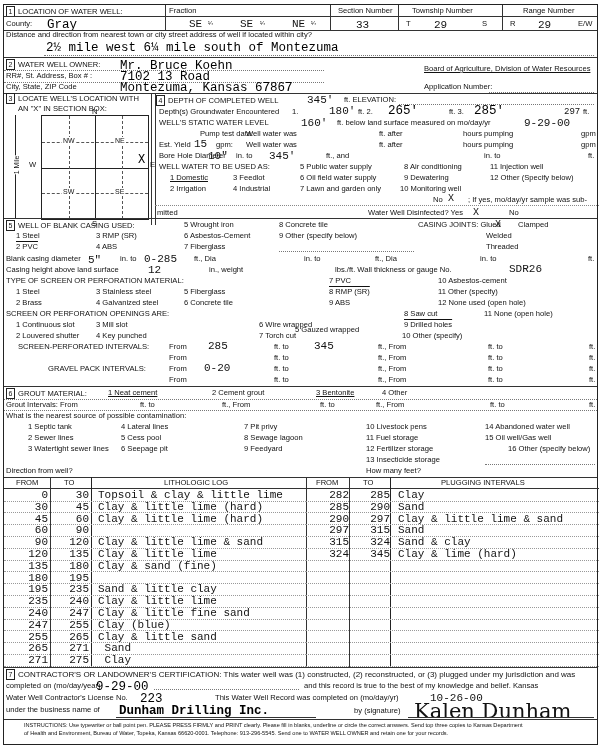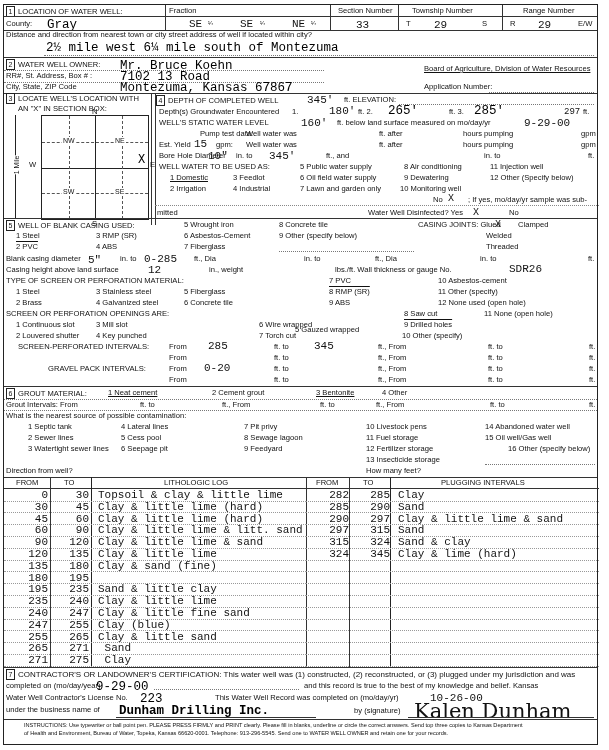--- a/index.html
+++ b/index.html
@@ -314,21 +314,20 @@
           <div class="cell tws" style="left: 94px; top: 0px; white-space: pre;">Clay &amp; little lime (hard)</div>
         </div>
         <div class="row" style="top: 23.6px;">
           <div class="cell tws" style="right: 258px; top: 0px;">45</div>
           <div class="cell tws" style="right: 217px; top: 0px;">60</div>
           <div class="cell tws" style="left: 94px; top: 0px; white-space: pre;">Clay &amp; little lime (hard)</div>
         </div>
         <div class="row" style="top: 35.4px;">
           <div class="cell tws" style="right: 258px; top: 0px;">60</div>
           <div class="cell tws" style="right: 217px; top: 0px;">90</div>
-          <div class="cell tws" style="left: 94px; top: 0px; white-space: pre;">Clay &amp; little lime &amp; litt. sand</div>
         </div>
         <div class="row" style="top: 47.2px;">
           <div class="cell tws" style="right: 258px; top: 0px;">90</div>
           <div class="cell tws" style="right: 217px; top: 0px;">120</div>
           <div class="cell tws" style="left: 94px; top: 0px; white-space: pre;">Clay &amp; little lime &amp; sand</div>
         </div>
         <div class="row" style="top: 59px;">
           <div class="cell tws" style="right: 258px; top: 0px;">120</div>
           <div class="cell tws" style="right: 217px; top: 0px;">135</div>
           <div class="cell tws" style="left: 94px; top: 0px; white-space: pre;">Clay &amp; little lime</div>

